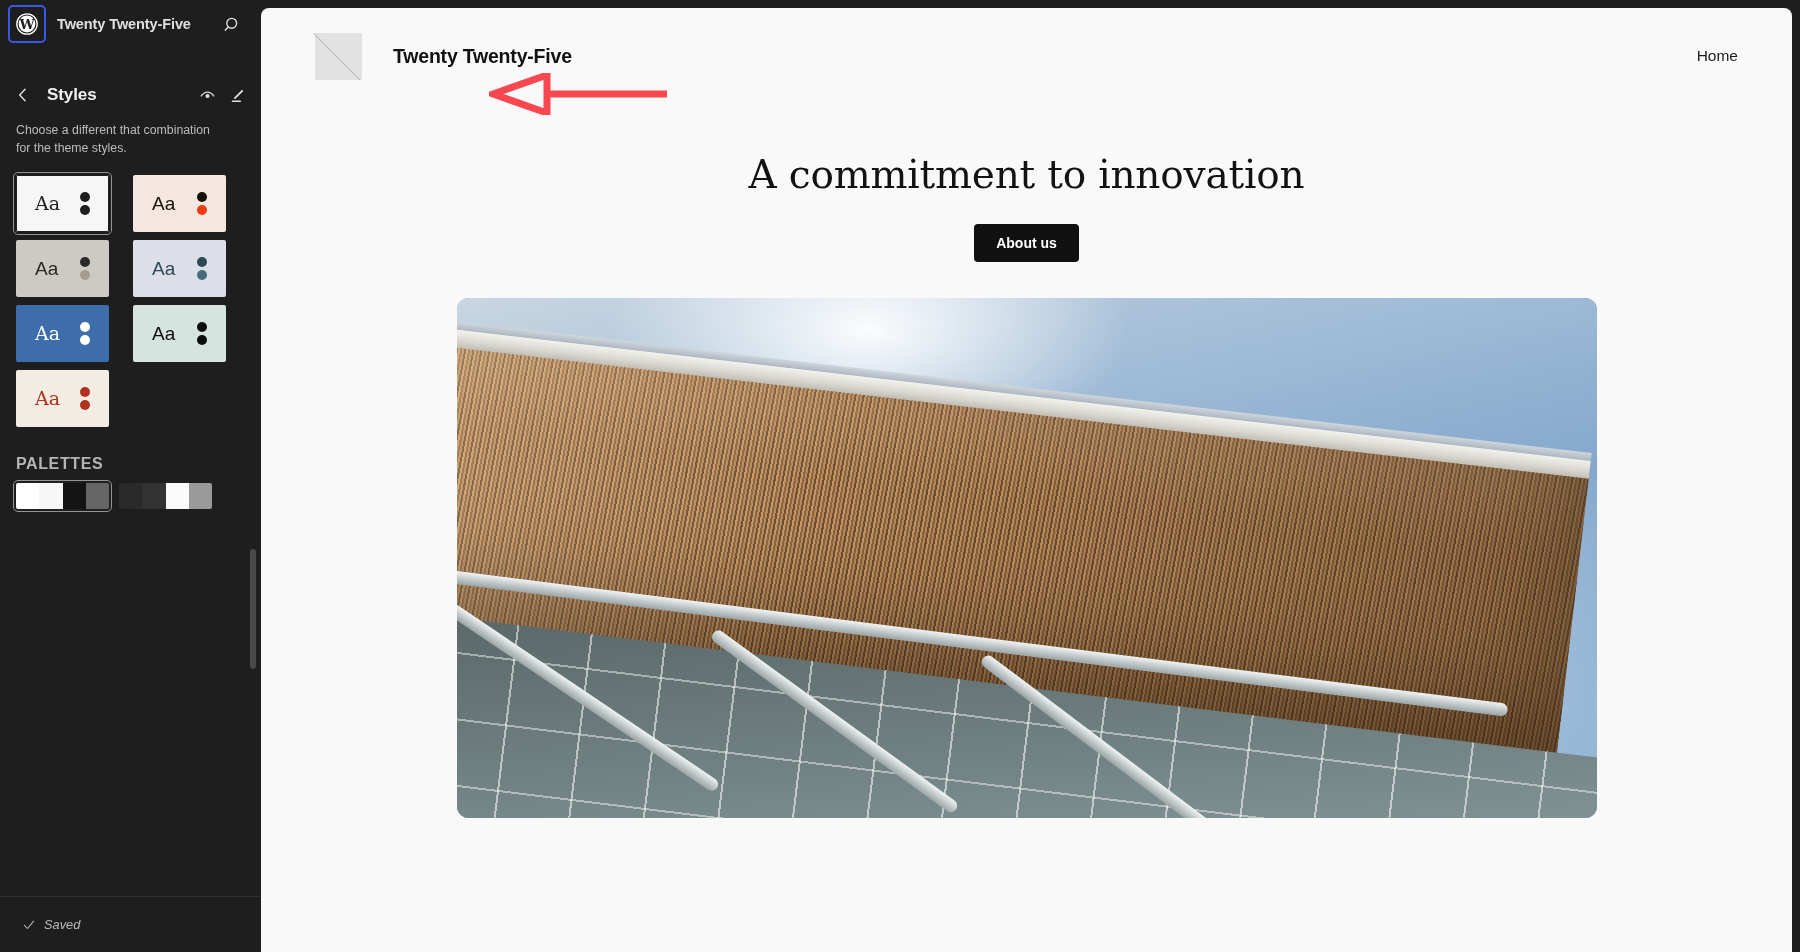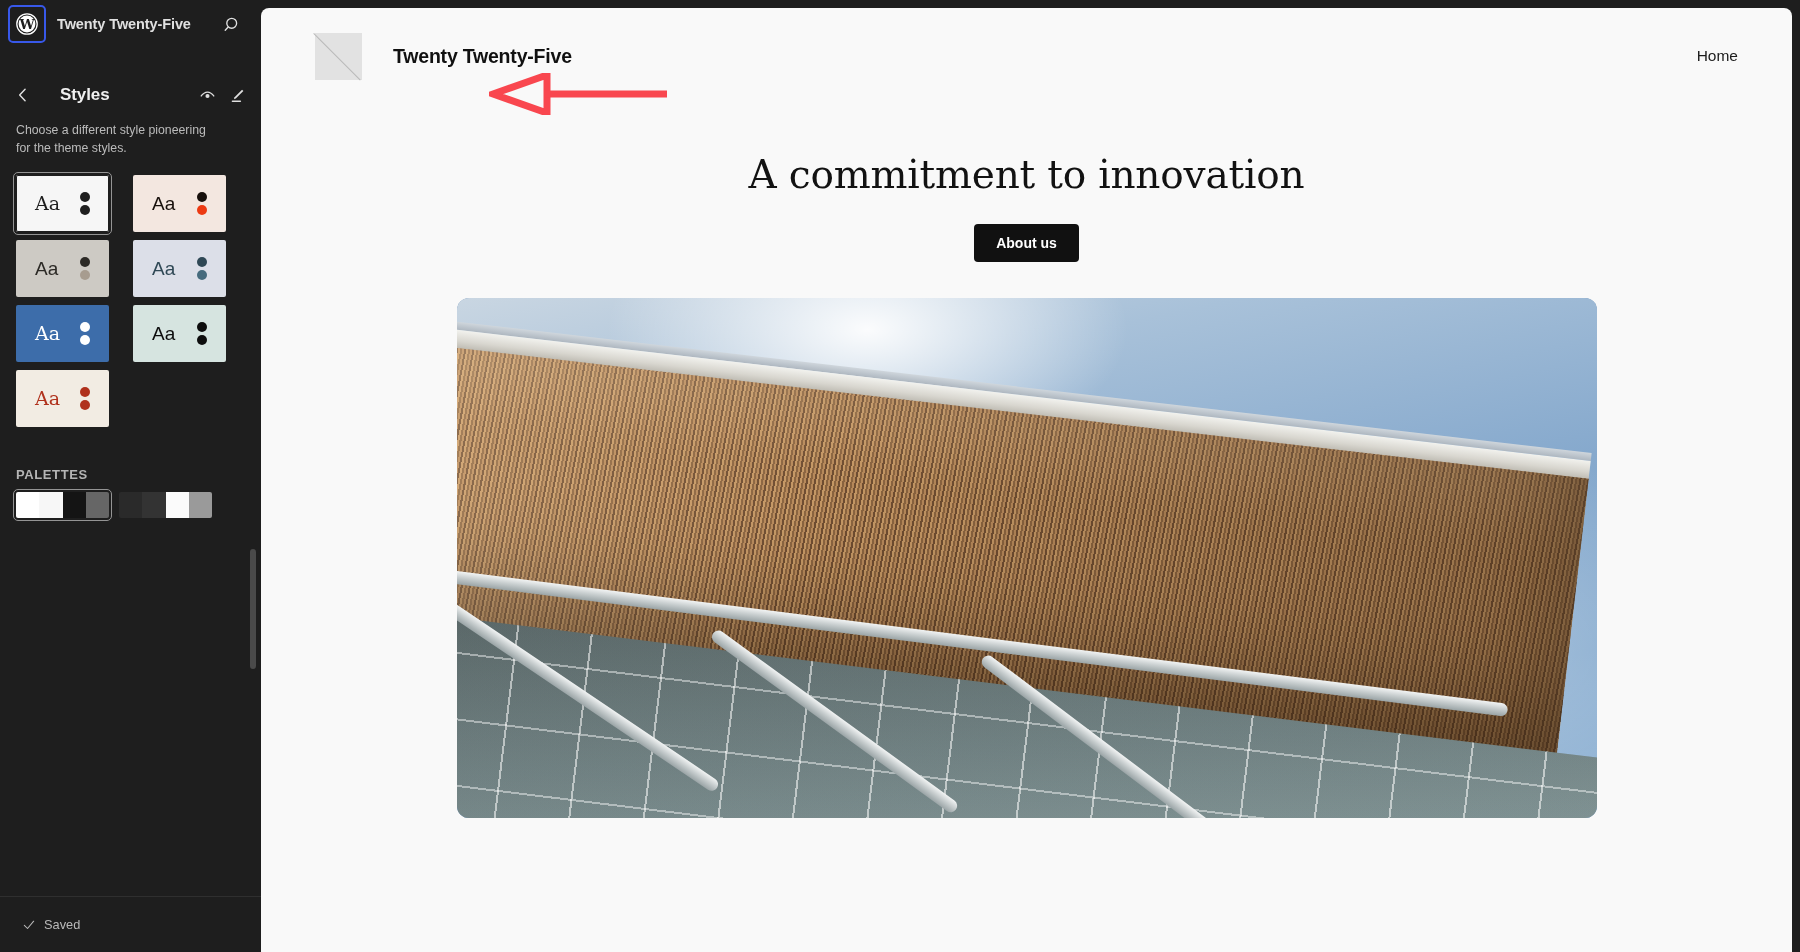--- a/index.html
+++ b/index.html
@@ -76,21 +76,21 @@
     width: 30px; height: 30px;
     display: flex; align-items: center; justify-content: center;
     color: #e0e0e0;
     cursor: pointer;
     flex: 0 0 30px;
   }
   .panel-title {
     font-size: 17px;
     font-weight: bold;
     color: #f0f0f0;
-    margin-left: 22px;
+    margin-left: 9px;
     flex: 1 1 auto;
     letter-spacing: -0.1px;
   }
   .head-icon-btn {
     width: 28px; height: 28px;
     display: flex; align-items: center; justify-content: center;
     color: #e0e0e0;
     cursor: pointer;
     flex: 0 0 28px;
     margin-left: 2px;
@@ -143,22 +143,22 @@
     margin-left: auto;
     margin-right: 19px;
     display: flex;
     flex-direction: column;
     gap: 3px;
   }
   .var-dot { width: 10px; height: 10px; border-radius: 50%; }
 
   
   .pal-label {
-    margin-top: 40px;
-    font-size: 13px;
+    margin-top: 28px;
+    font-size: 16px;
     font-weight: bold;
     letter-spacing: 0.6px;
     color: #b5b5b5;
     margin-bottom: 10px;
   }
   .pal-grid {
     display: grid;
     grid-template-columns: 93px 93px;
     gap: 8px 10px;
   }
@@ -194,20 +194,21 @@
     display: flex;
     align-items: center;
     padding-left: 22px;
   }
   .saved-chip {
     display: flex;
     align-items: center;
     gap: 8px;
     color: #b9b9b9;
     font-size: 12.8px;
+    font-style: italic;
   }
   .saved-chip svg { display: block; }
 
   
   #canvas-wrap {
     flex: 1 1 auto;
     position: relative;
     padding: 8px 8px 0 0;
     height: 952px;
   }
@@ -415,21 +416,21 @@
       </div>
       <div class="head-icon-btn">
         <svg width="19" height="19" viewBox="0 0 24 24" fill="none" stroke="currentColor" stroke-width="1.7" stroke-linecap="round">
           <path d="M17.8 4.8l1.6 1.6-9.5 9.5-2.4.8.8-2.4z" fill="currentColor" stroke="none"></path>
           <line x1="5.6" y1="19.4" x2="15.6" y2="19.4" stroke-width="1.9"></line>
         </svg>
       </div>
     </div>
 
     <div class="sb-body">
-      <div class="sb-desc">Choose a different style pioneering for the theme styles.</div>
+      <div class="sb-desc">Choose a different that combination for the theme styles.</div>
 
       <div class="var-grid">
         <div class="var-card selected" style="background: rgb(246, 246, 246);">
           <span class="var-aa" style="color: rgb(30, 30, 30);">Aa</span>
           <span class="var-dots">
             <span class="var-dot" style="background: rgb(30, 30, 30);"></span>
             <span class="var-dot" style="background: rgb(30, 30, 30);"></span>
           </span>
         </div>
         <div class="var-card" style="background: rgb(243, 231, 224);">

